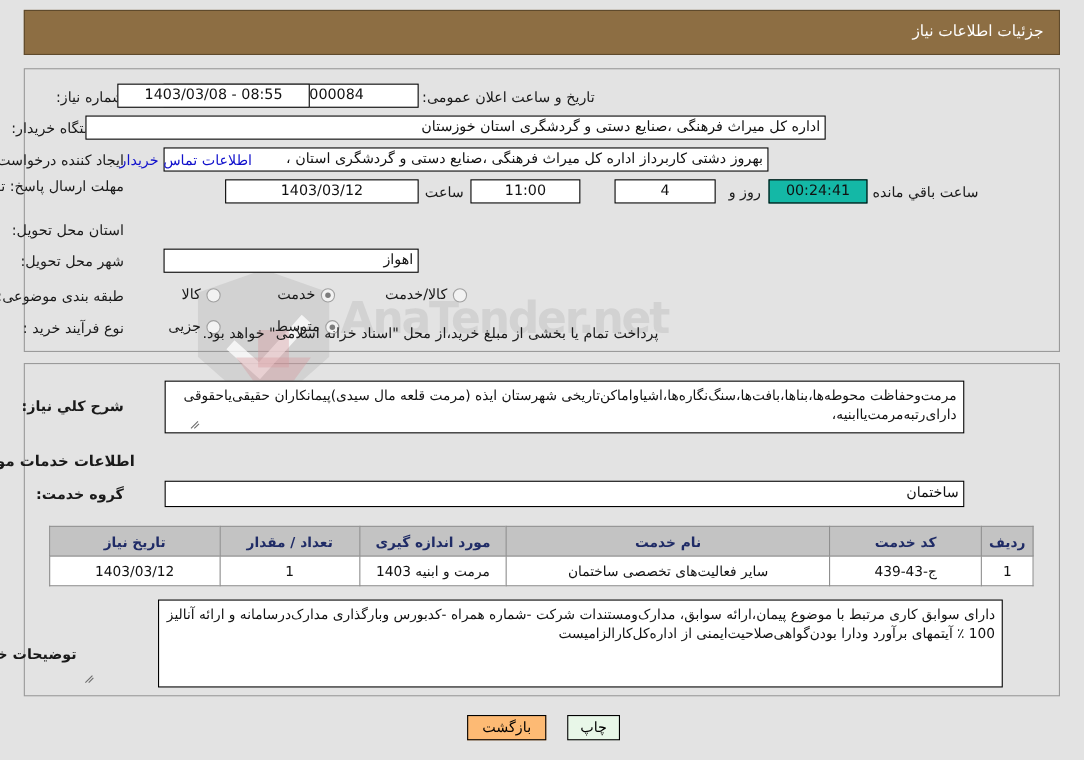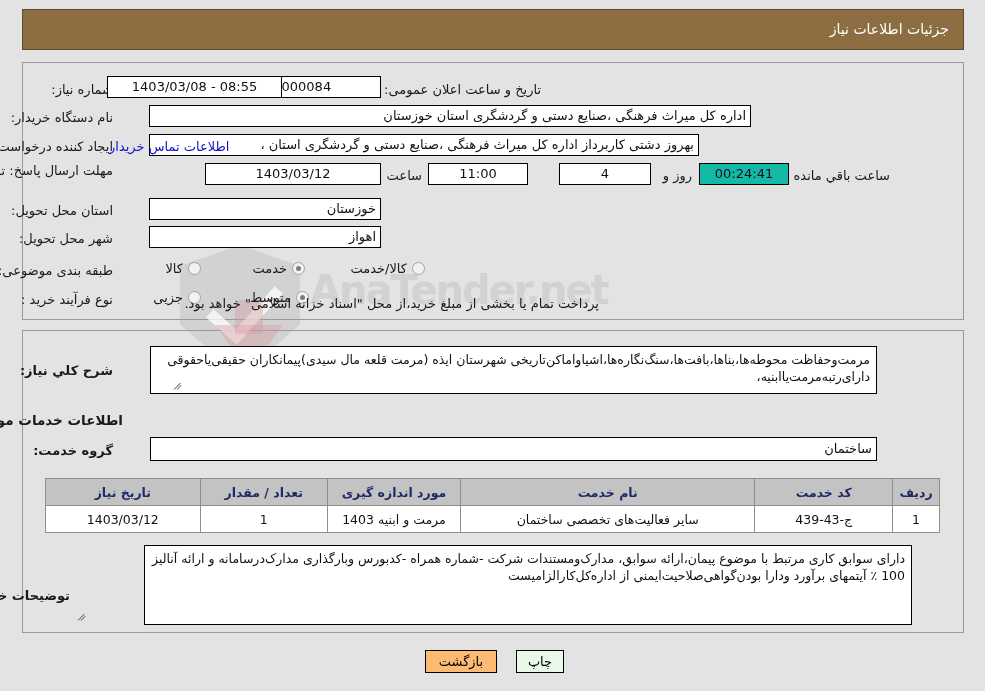--- a/index.html
+++ b/index.html
@@ -287,37 +287,36 @@
 
   <div class="panel panel-top"></div>
 
   <div class="lbl" style="right:872px; top:82px;">شماره نیاز:</div>
   <div class="fld center" style="right:604px; top:76px; width:232px;">1103005351000084</div>
 
   <div class="lbl" style="right:444px; top:82px;">تاریخ و ساعت اعلان عمومی:</div>
   <div class="fld center" style="right:705px; top:76px; width:175px; right:auto; left:107px;">08:55 - 1403/03/08</div>
 
   <div class="lbl" style="right:872px; top:110px;">نام دستگاه خریدار:</div>
-  <div class="fld right" style="right:234px; top:105px; width:602px;">اداره کل میراث فرهنگی ،صنایع دستی و گردشگری استان خوزستان</div>
+  <div class="fld right" style="right:234px; top:105px; width:673px;">اداره کل میراث فرهنگی ،صنایع دستی و گردشگری استان خوزستان</div>
 
   <div class="lbl" style="right:872px; top:139px;">ایجاد کننده درخواست:</div>
   <div class="fld right" style="right:286px; top:134px; width:550px;">بهروز دشتی کاربرداز اداره کل میراث فرهنگی ،صنایع دستی و گردشگری استان ،</div>
   <a class="link" style="right:690px; top:139px; right:auto; left:109px;">اطلاعات تماس خریدار</a>
 
   <div class="lbl" style="right:872px; top:163px; line-height:16px; text-align:right;">مهلت ارسال پاسخ: تا تاریخ:</div>
   <div class="fld center" style="right:604px; top:163px; width:176px;">1403/03/12</div>
   <div class="plain" style="right:563px; top:168px;">ساعت</div>
   <div class="fld center" style="right:457px; top:163px; width:100px;">11:00</div>
   <div class="fld center" style="right:334px; top:163px; width:92px;">4</div>
   <div class="plain" style="right:293px; top:168px;">روز و</div>
   <div class="fld yellow center" style="right:196px; top:163px; width:90px;">00:24:41</div>
   <div class="plain" style="right:95px; top:168px;">ساعت باقي مانده</div>
 
   <div class="lbl" style="right:872px; top:203px;">استان محل تحویل:</div>
-  <div class="fld right" style="right:604px; top:198px; width:232px;">خوزستان</div>
 
   <div class="lbl" style="right:872px; top:231px;">شهر محل تحویل:</div>
   <div class="fld right" style="right:604px; top:226px; width:232px;">اهواز</div>
 
   <div class="lbl" style="right:872px; top:263px;">طبقه بندی موضوعی:</div>
   <div class="radio-wrap" style="right:784px; top:261px;">
     <span class="radio"></span>
     <span class="radio-lbl">کالا</span>
   </div>
   <div class="radio-wrap" style="right:680px; top:261px;">

